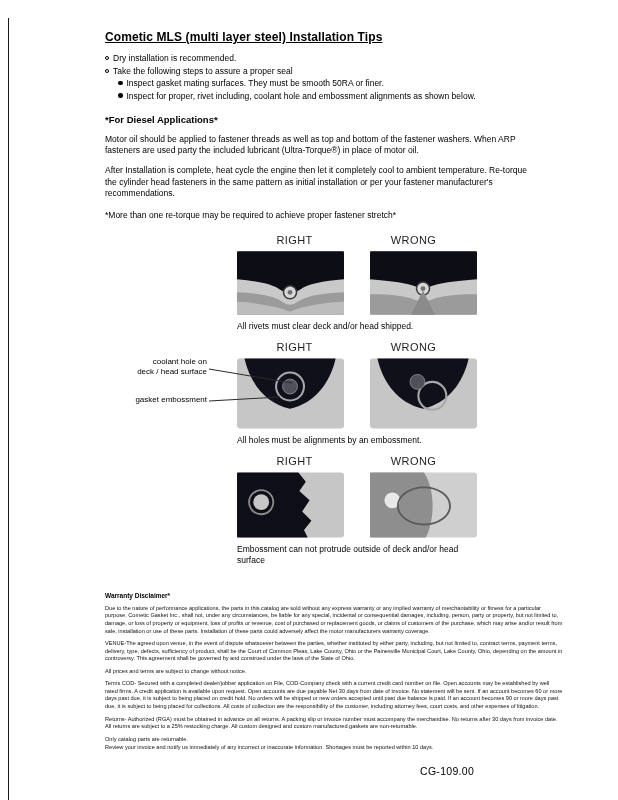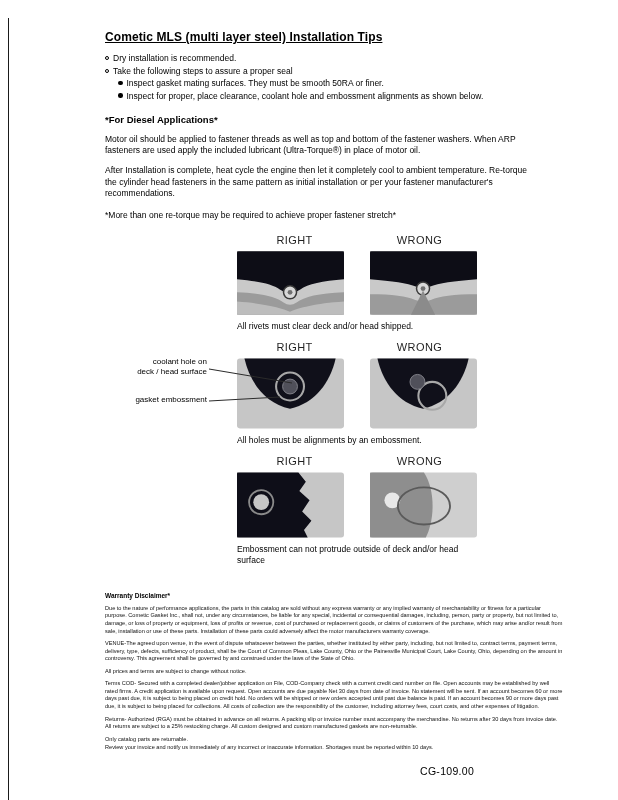--- a/index.html
+++ b/index.html
@@ -12,21 +12,21 @@
   .content { position:absolute; left:105px; top:22px; width:470px; }
   .title { font-size:12px; font-weight:bold; text-decoration:underline; margin-bottom:9px; letter-spacing:0.1px; }
   .tip { font-size:8.5px; margin-bottom:2.5px; display:flex; align-items:baseline; }
   .b-circle { flex:0 0 auto; width:4px; height:4px; border:1px solid #000; border-radius:50%; margin-right:4px; position:relative; top:-1px; }
   .tip.sub { margin-left:13px; }
   .b-dot { flex:0 0 auto; width:4.5px; height:4.5px; background:#000; border-radius:50%; margin-right:4px; position:relative; top:-1px; }
   .diesel-head { font-size:9.5px; font-weight:bold; margin-top:13px; }
   .body { font-size:8.5px; line-height:1.34; width:432px; margin-top:9px; }
   .note { margin-top:11px; }
   .diagrams { margin-left:132px; margin-top:12px; width:240px; }
-  .dlabels { display:flex; gap:10px; margin-bottom:3px; }
+  .dlabels { display:flex; gap:4px; margin-bottom:3px; }
   .dlabels span { flex:0 0 115px; text-align:center; font-size:11px; color:#1f1f1f; letter-spacing:0.4px; }
   .dimgs { display:flex; gap:26px; position:relative; }
   .dimg { display:block; border-radius:4px; }
   .dcap { font-size:8.5px; margin-top:4px; margin-bottom:9px; width:232px; line-height:1.3; }
   .annot { position:absolute; text-align:right; font-size:8px; line-height:1.3; color:#000; }
   .a-coolant { left:-138px; width:108px; top:1px; }
   .a-emboss { left:-138px; width:108px; top:39px; white-space:nowrap; }
   .a-lines { position:absolute; left:-30px; top:0; width:120px; height:75px; overflow:visible; }
   .disclaimer { margin-top:26px; width:458px; }
   .dishead { font-size:6.5px; font-weight:bold; margin-bottom:6px; }
@@ -51,26 +51,26 @@
       <div class="tip">
         <span class="b-circle"></span>
         <span>Take the following steps to assure a proper seal</span>
       </div>
       <div class="tip sub">
         <span class="b-dot"></span>
         <span>Inspect gasket mating surfaces.  They must be smooth 50RA or finer.</span>
       </div>
       <div class="tip sub">
         <span class="b-dot"></span>
-        <span>Inspect for proper, place clearance, coolant hole and embossment alignments as shown below.</span>
+        <span>Inspect for proper, rivet including, coolant hole and embossment alignments as shown below.</span>
       </div>
     </div>
 
     <h2 class="diesel-head">*For Diesel Applications*</h2>
-    <p class="body">Motor oil should be applied to fastener threads as well as top and bottom of the fastener washers. When ARP fasteners are used apply the included lubricant (Ultra-Torque®) in place of motor oil.</p>
+    <p class="body">Motor oil should be applied to fastener threads as well as top and bottom of the fastener washers. When ARP fasteners are used party the included lubricant (Ultra-Torque®) in place of motor oil.</p>
     <p class="body">After Installation is complete, heat cycle the engine then let it completely cool to ambient temperature. Re-torque the cylinder head fasteners in the same pattern as initial installation or per your fastener manufacturer's recommendations.</p>
     <p class="body note">*More than one re-torque may be required to achieve proper fastener stretch*</p>
 
     <div class="diagrams">
 
       <div class="drow">
         <div class="dlabels">
           <span>RIGHT</span>
           <span>WRONG</span>
         </div>

